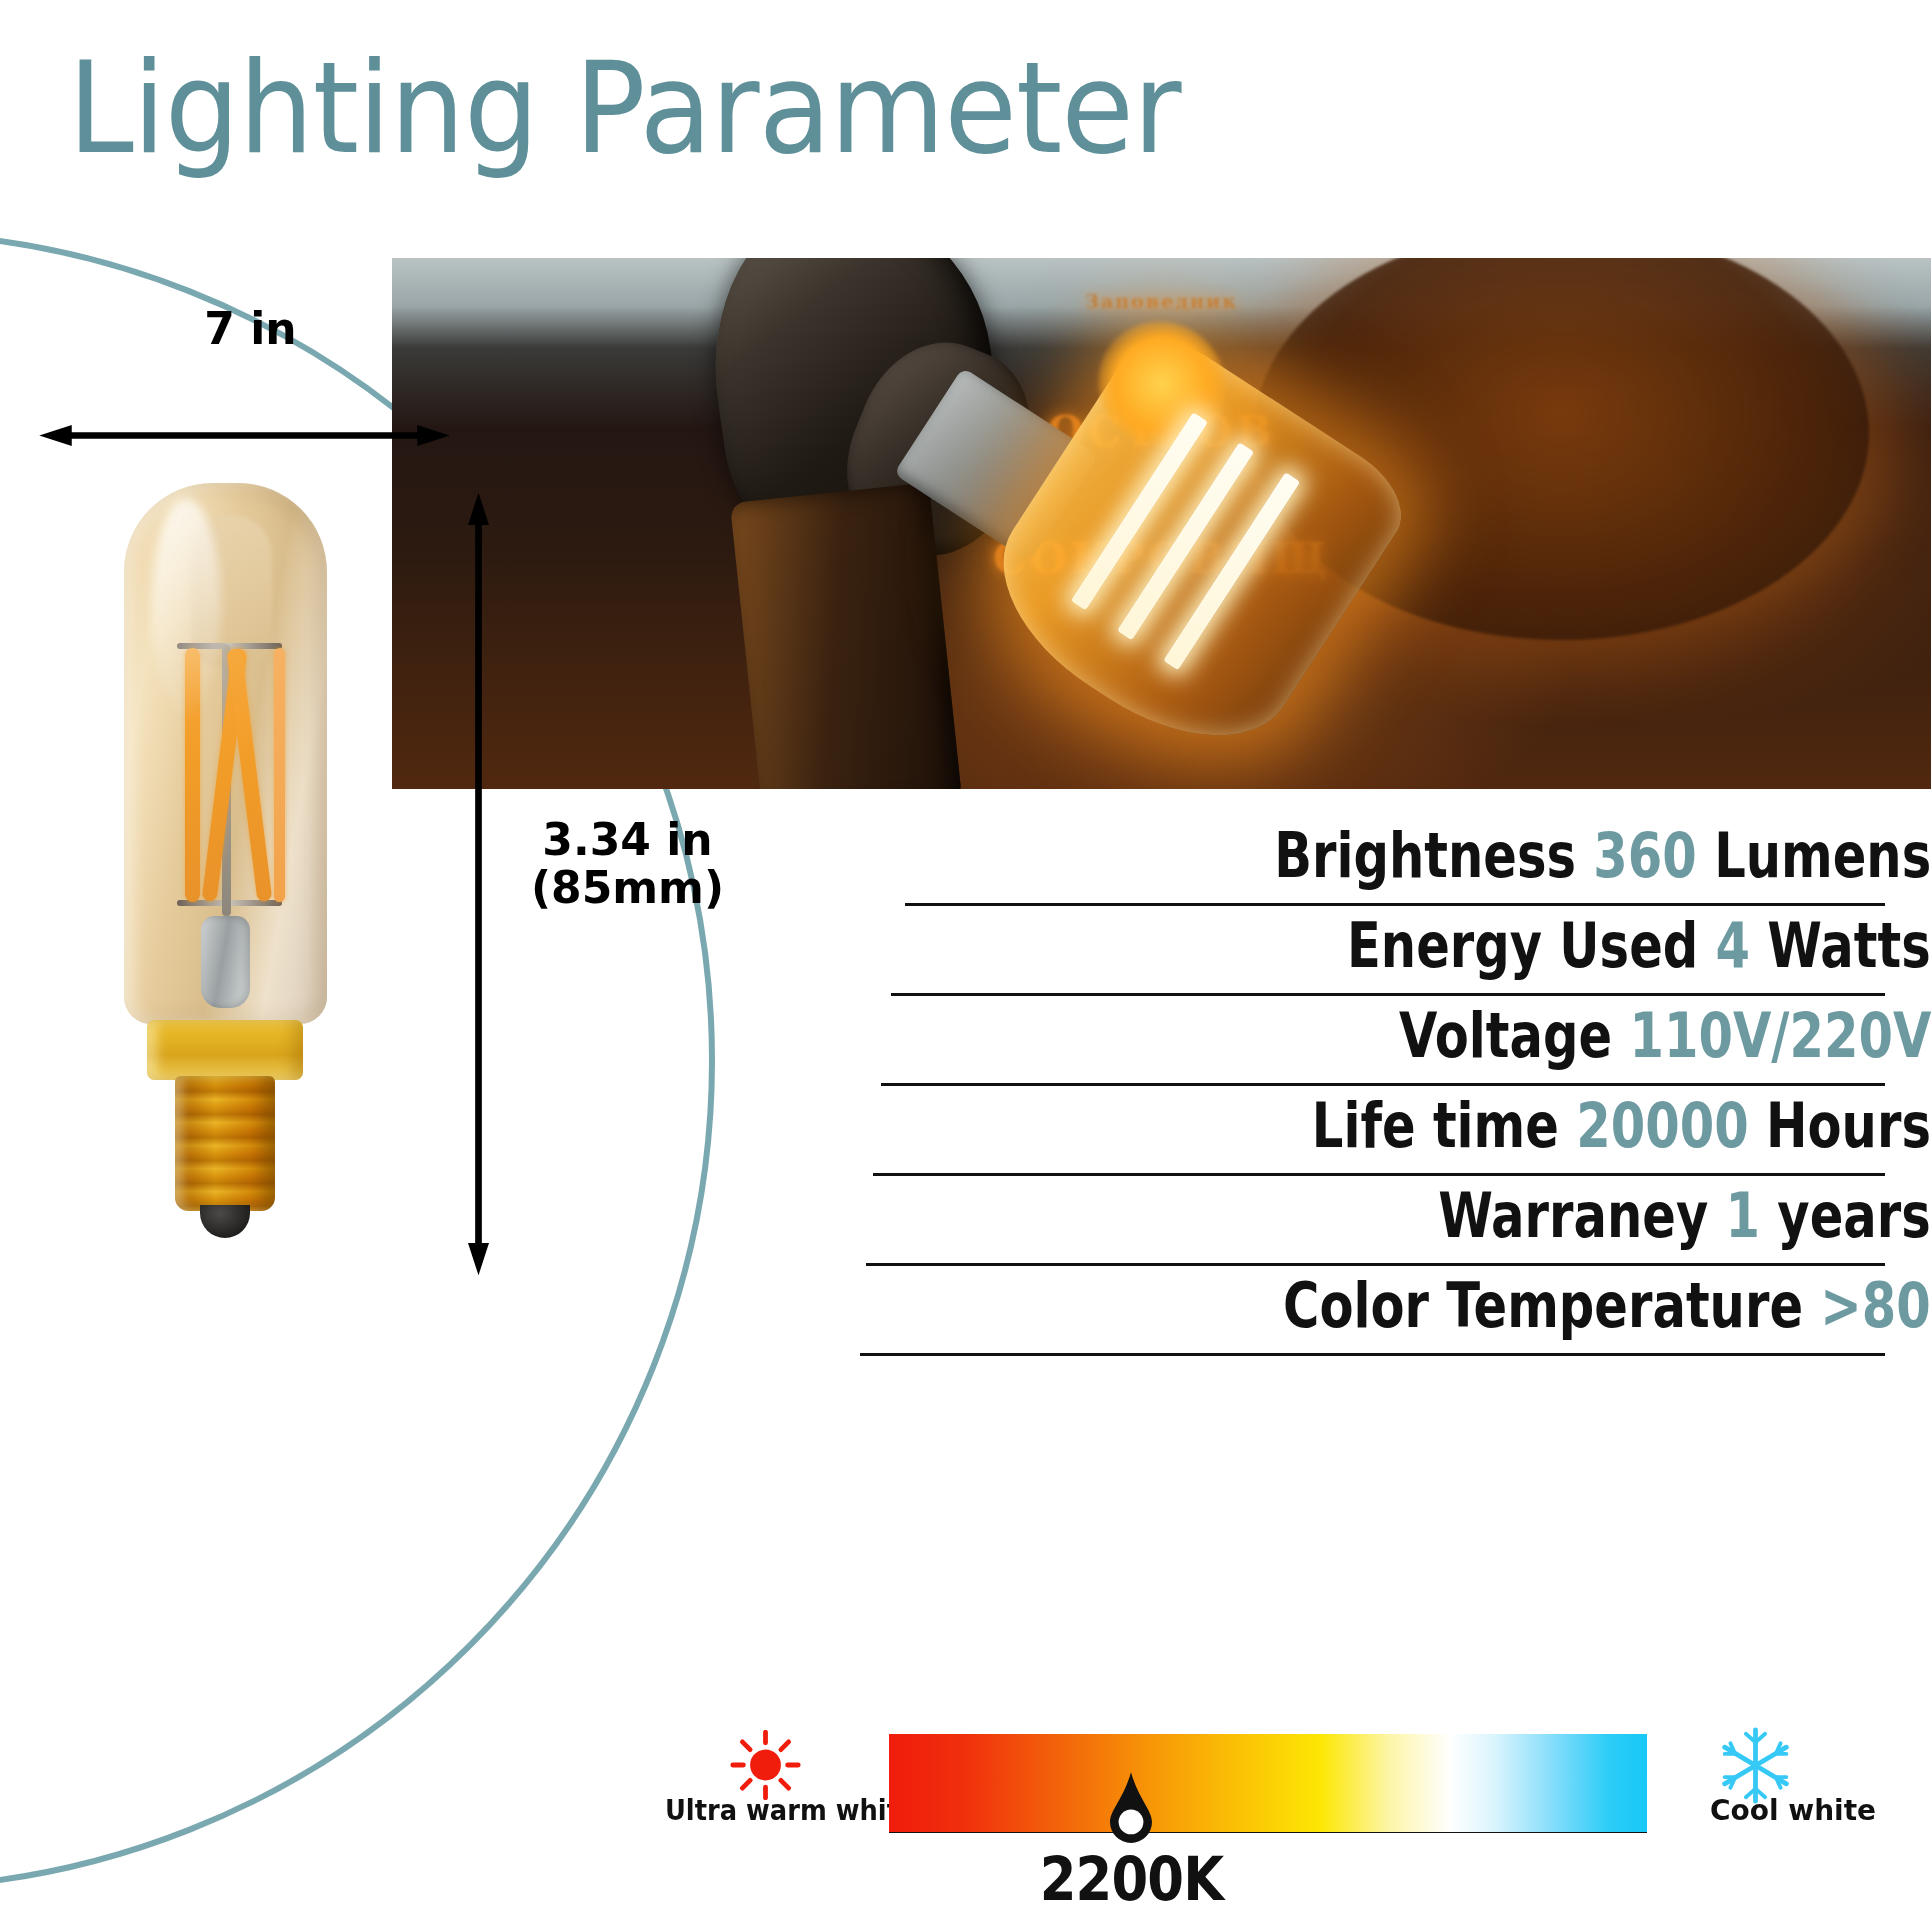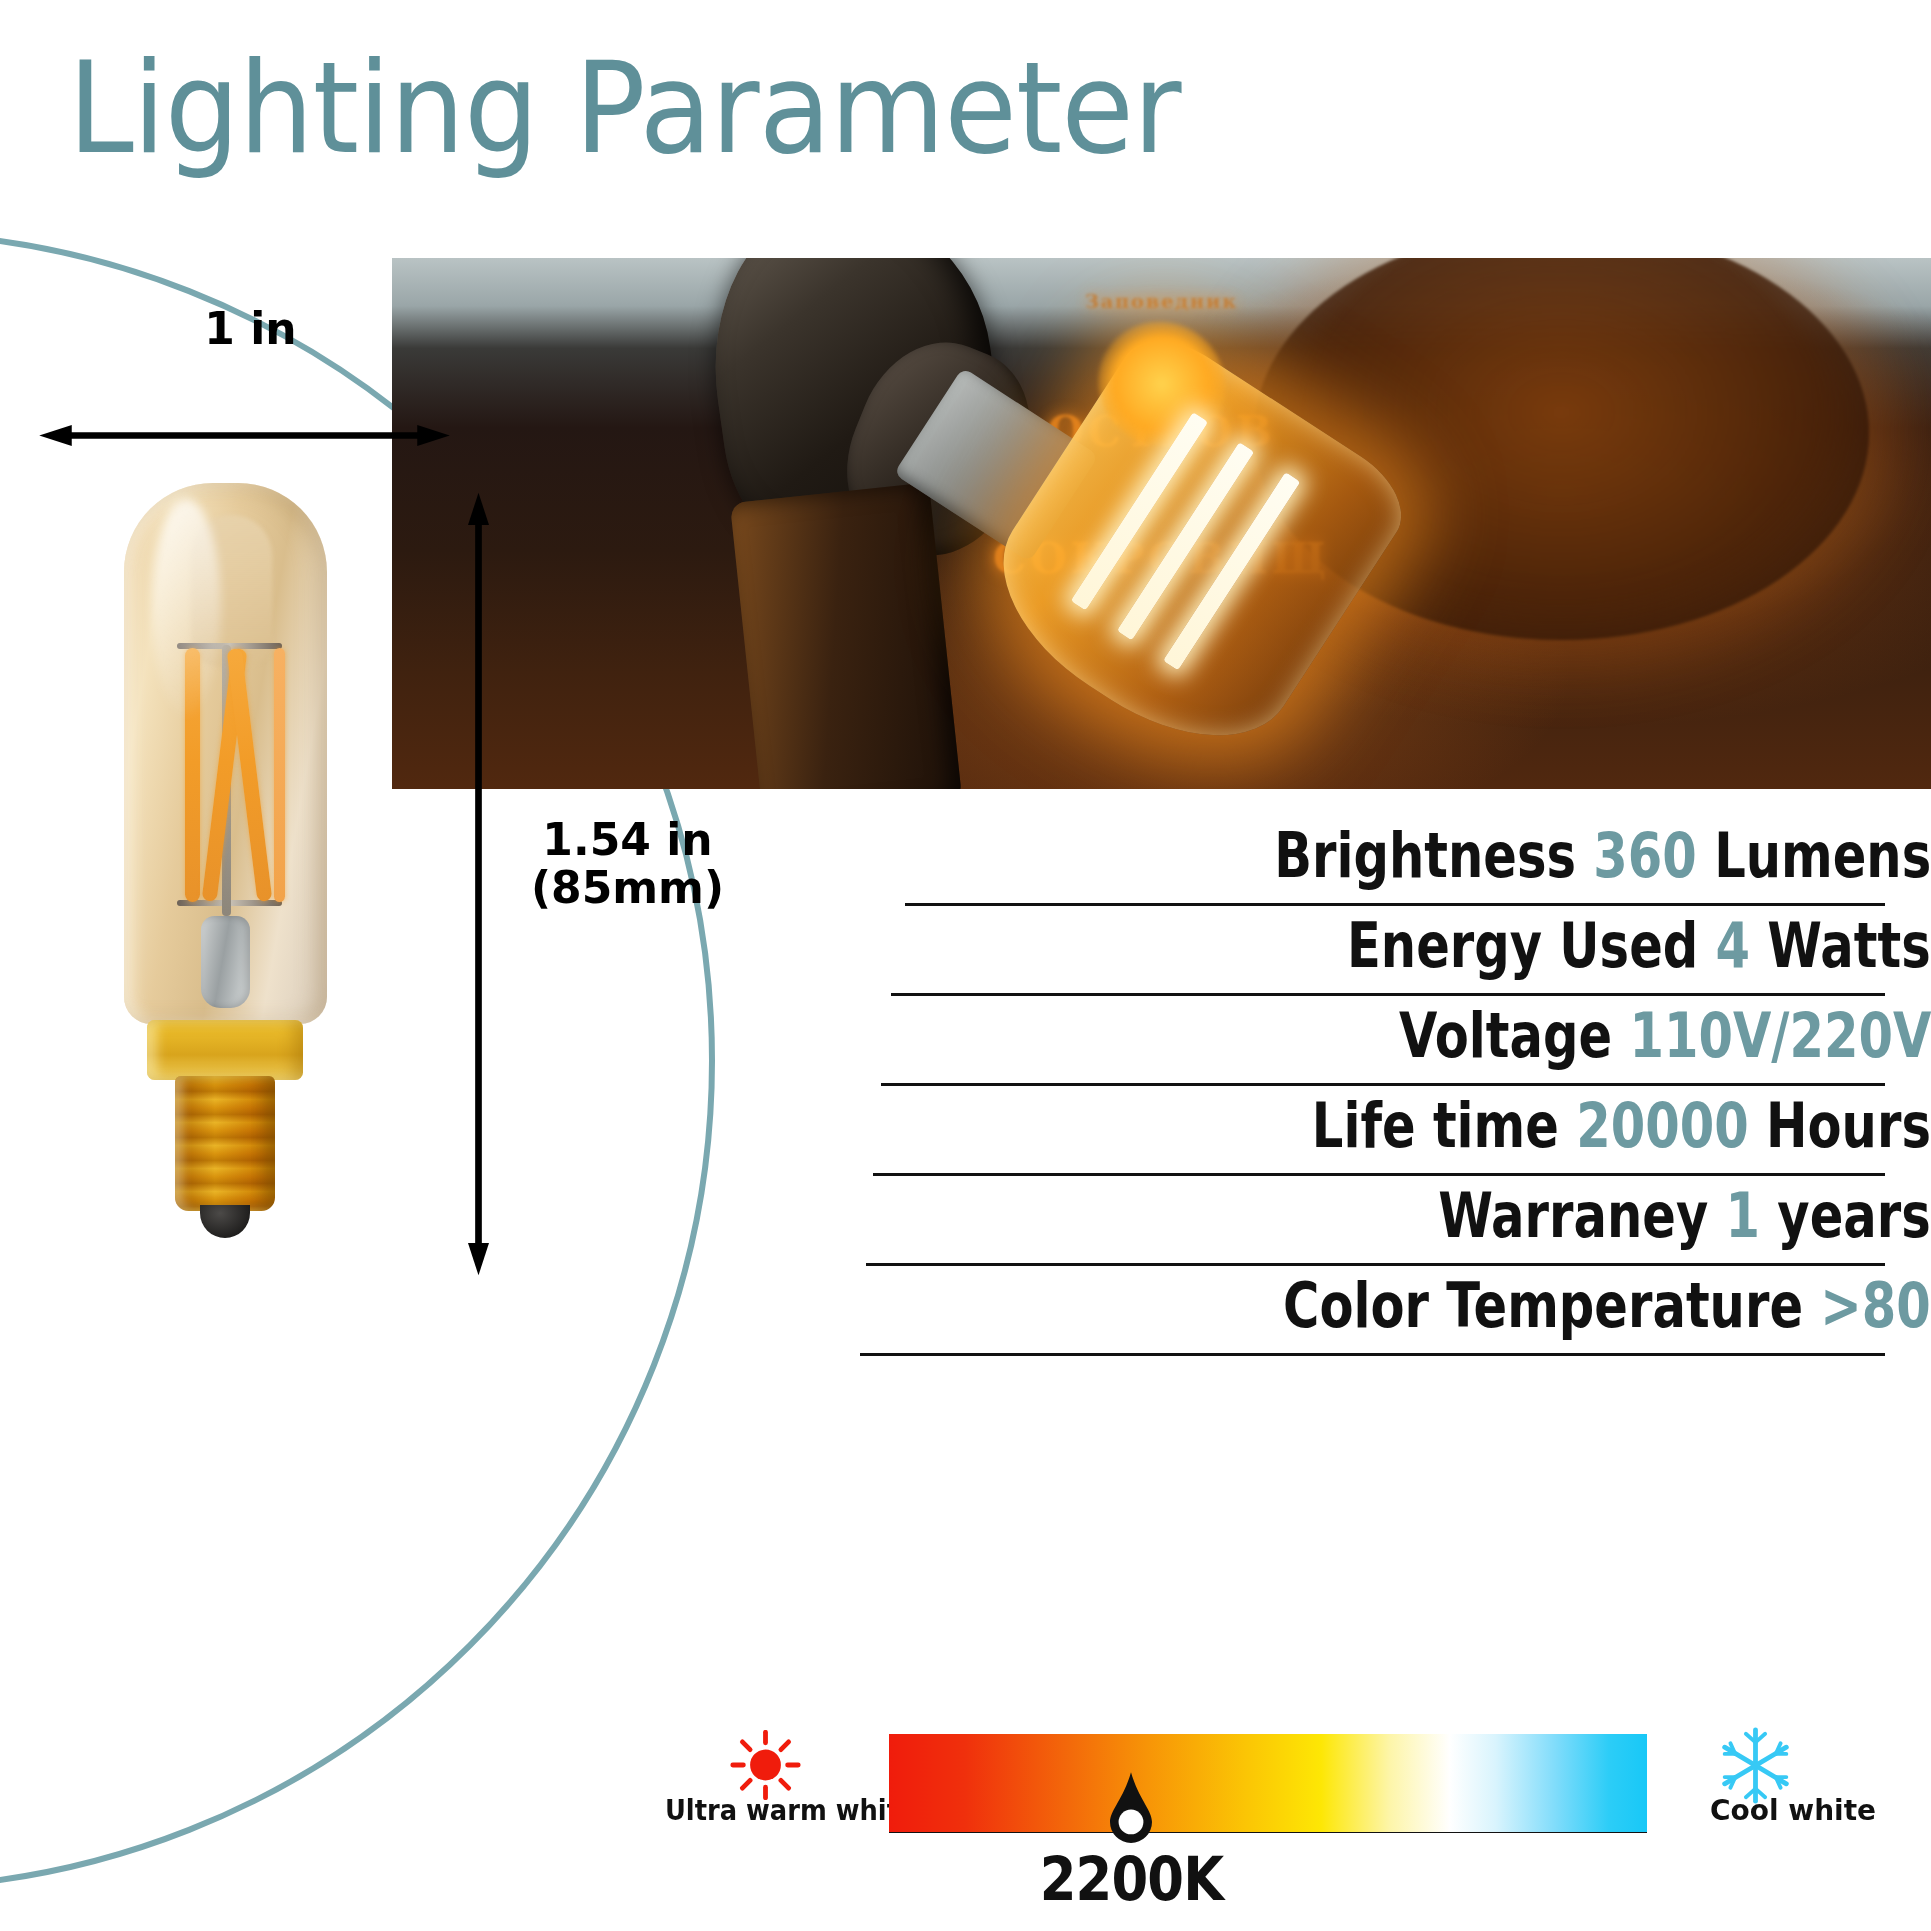--- a/index.html
+++ b/index.html
@@ -315,31 +315,31 @@
   <div class="lit-bulb">
     <div class="glass"></div>
     <div class="cap-glow"></div>
     <div class="fil f1"></div>
     <div class="fil f2"></div>
     <div class="fil f3"></div>
   </div>
 </div>
 
 <div class="dim-label" id="dim-width-label">
-  <div>1 in</div>
+  <div>7 in</div>
 </div>
 
 <svg id="dim-width-arrow" viewBox="0 0 430 22">
   <line x1="18" y1="11" x2="412" y2="11" stroke="#000" stroke-width="7"></line>
   <polygon points="0,11 34,0 34,22" fill="#000"></polygon>
   <polygon points="430,11 396,0 396,22" fill="#000"></polygon>
 </svg>
 
 <div class="dim-label" id="dim-height-label">
-  <div>1.54 in</div>
+  <div>3.34 in</div>
   <div>(85mm)</div>
 </div>
 
 <svg id="dim-height-arrow" viewBox="0 0 22 820">
   <line x1="11" y1="16" x2="11" y2="804" stroke="#000" stroke-width="7"></line>
   <polygon points="11,0 0,34 22,34" fill="#000"></polygon>
   <polygon points="11,820 0,786 22,786" fill="#000"></polygon>
 </svg>
 
 <div id="bulb-figure">

